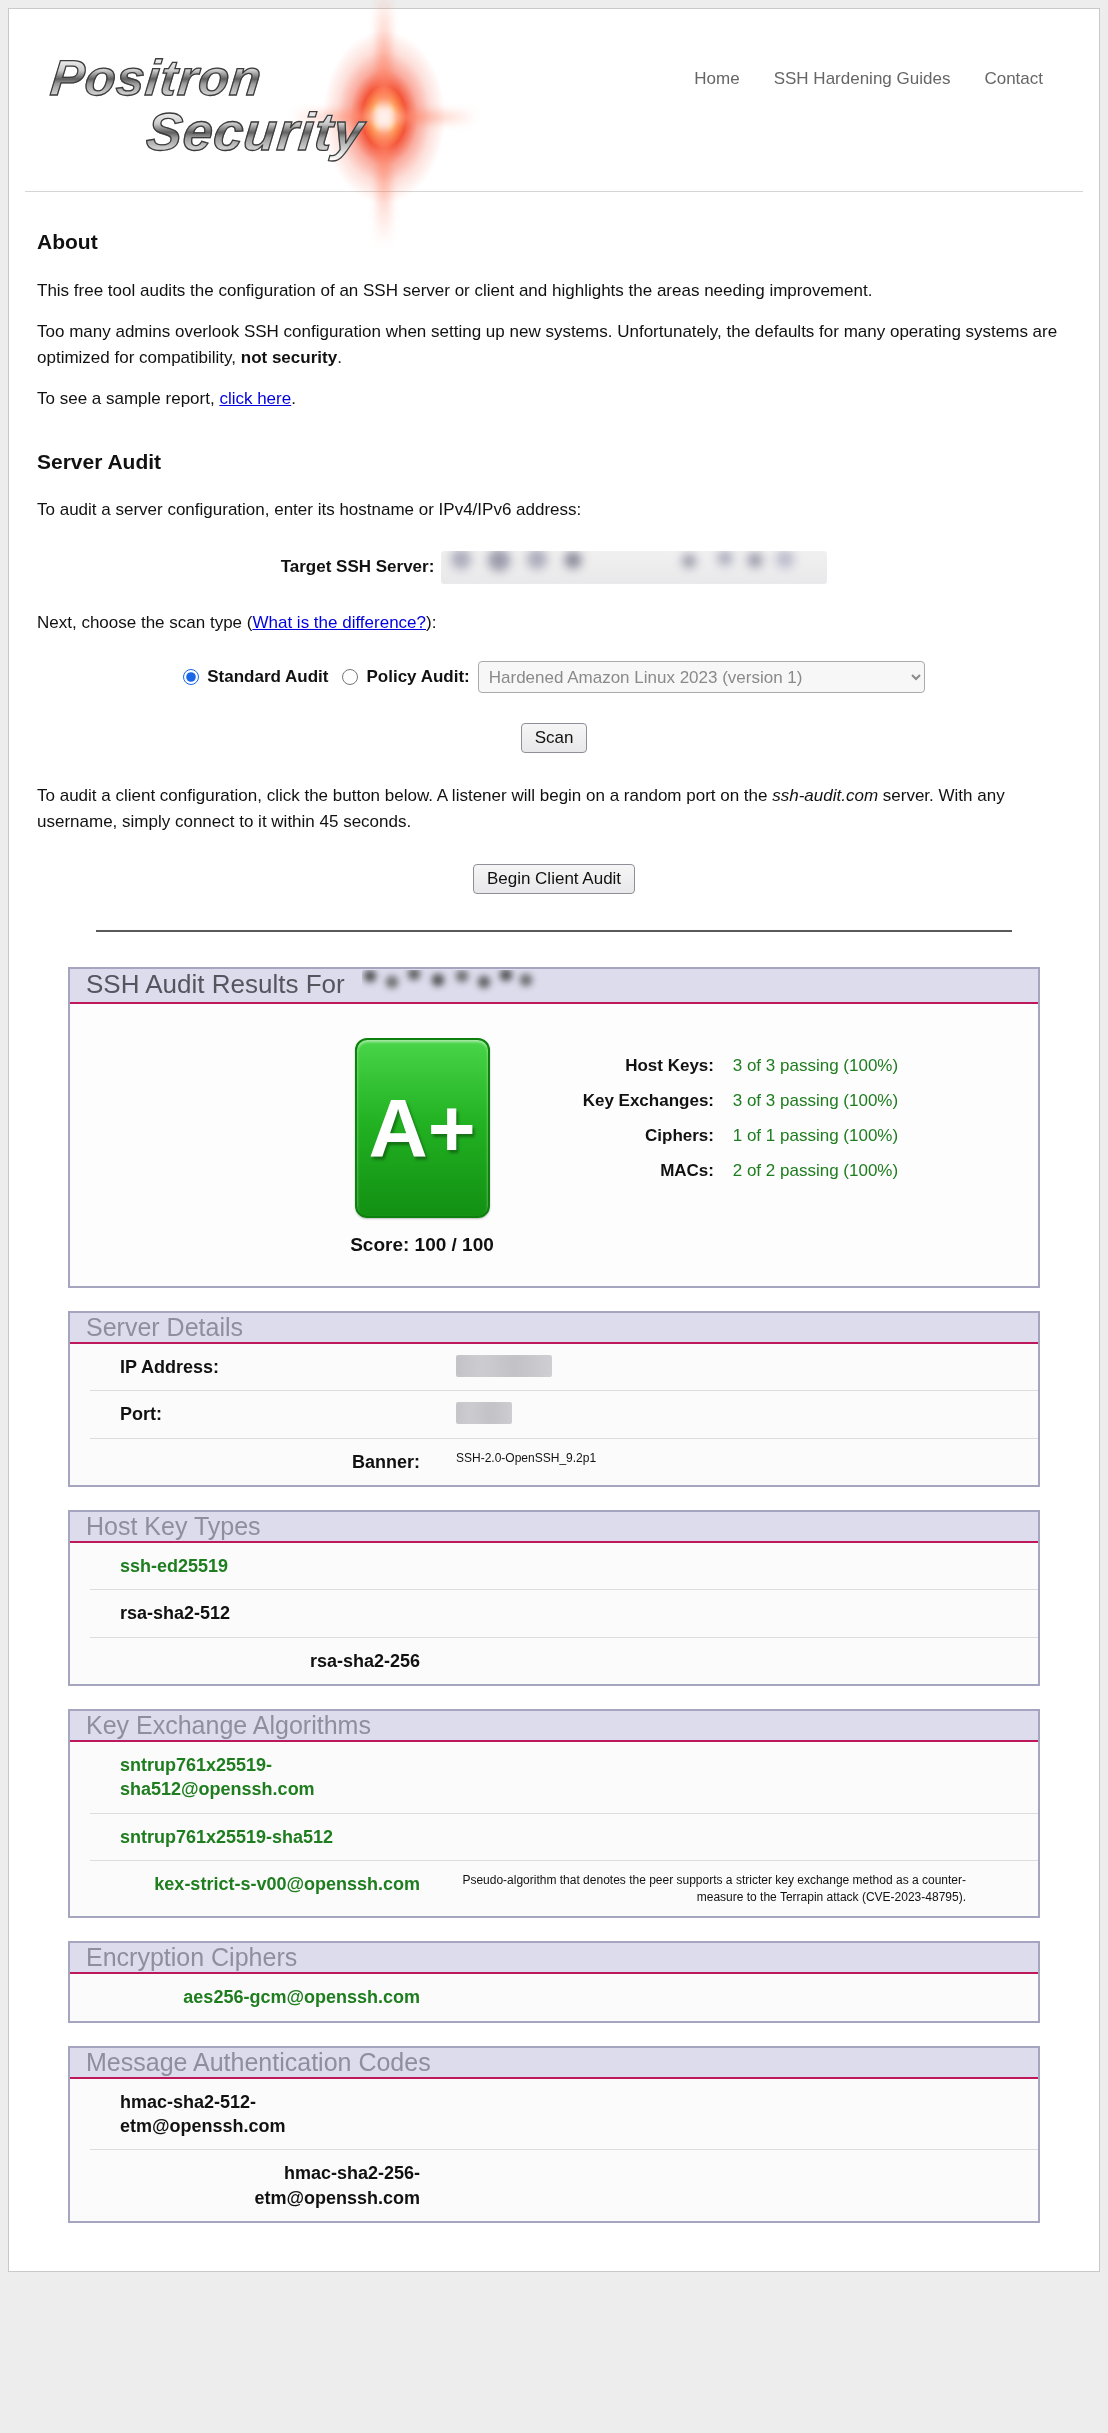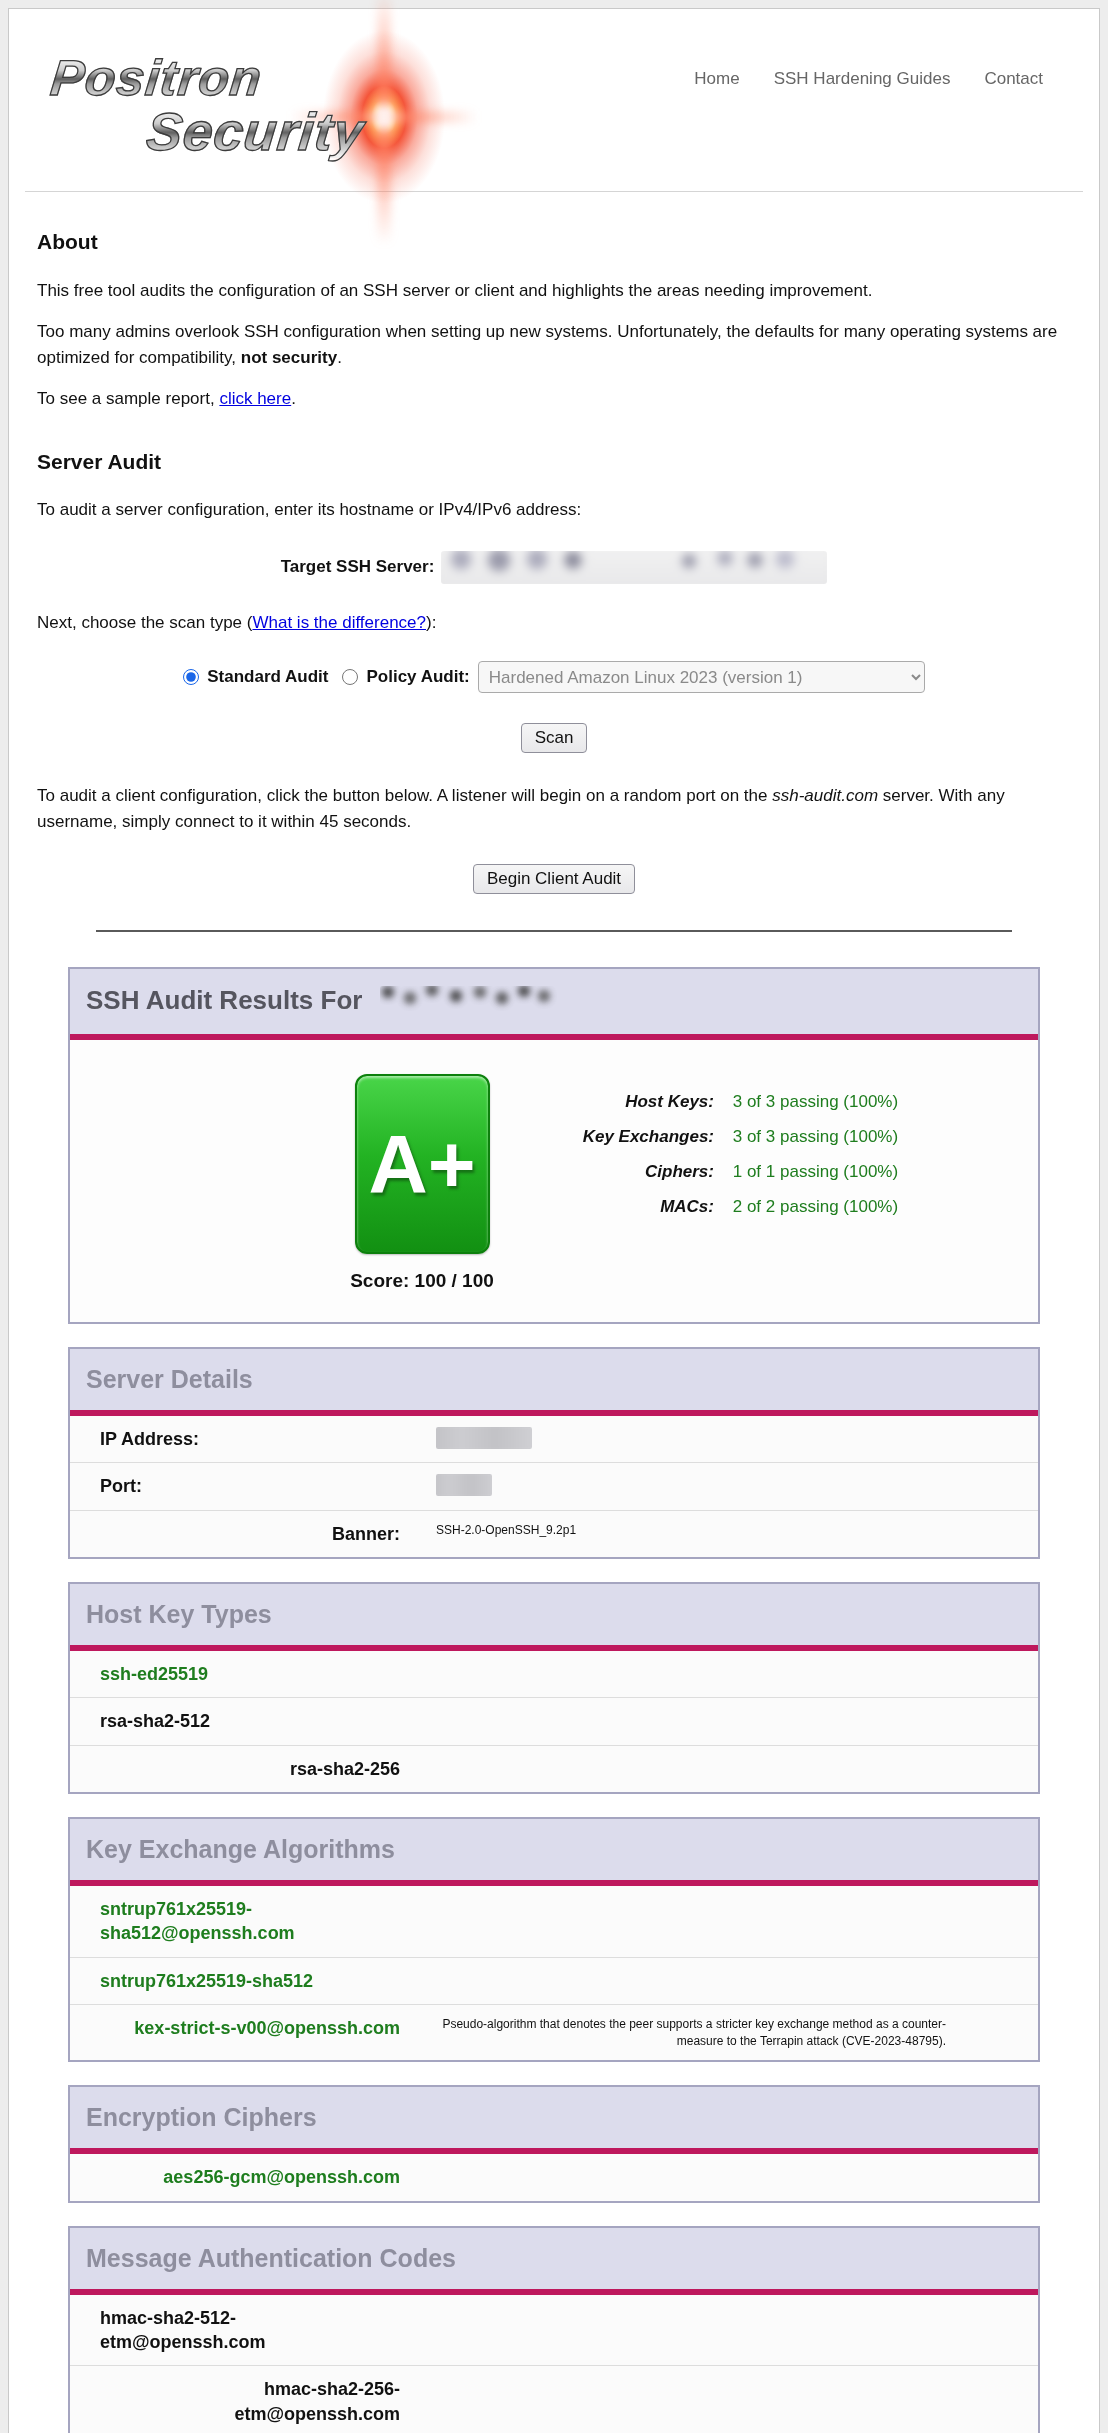--- a/index.html
+++ b/index.html
@@ -55,38 +55,38 @@
   .btn-row { text-align:center; margin:30px 0; }
   .ui-btn { font-family:"Liberation Sans", sans-serif; font-size:17px; color:#111;
     background:linear-gradient(180deg,#f6f6f6,#e8e8ea); border:1px solid #8f8f9a; border-radius:4px;
     padding:4px 13px; cursor:pointer; }
 
   .section-rule { border:none; border-top:2px solid #5a5a5a; width:84%; margin:36px auto 0 auto; }
 
   
   .panel { margin:23px 59px 0 59px; border:2px solid #a5a5c0; background:#fbfbfb; }
   .panel:first-of-type { margin-top:35px; }
-  .panel-header { background:#dcdcec; border-bottom:6px solid #be185d; padding:16px 16px; font-weight:700;
+  .panel-header { background:#dcdcec; border-bottom:2px solid #be185d; padding:0 16px; font-weight:400;
     font-size:25px; color:#8e8e9e; }
   .panel-header.results-title { font-size:26px; color:#55555f; }
 
   .results-body { display:flex; align-items:flex-start; padding:34px 20px 30px 272px; background:#fdfdfd; }
   .grade-wrap { width:160px; text-align:center; }
   .grade-badge { width:135px; height:180px; margin:0 auto; border-radius:12px;
     background:linear-gradient(180deg,#49d549 0%, #23b323 45%, #129012 100%);
     border:2px solid #0d800d; box-shadow:inset 0 2px 3px rgba(255,255,255,.55), 0 1px 2px rgba(0,0,0,.25);
     display:flex; align-items:center; justify-content:center; }
   .grade-letter { font-size:82px; font-weight:700; color:#ffffff; text-shadow:2px 3px 3px rgba(0,0,0,.35); }
   .score { margin-top:16px; font-size:19px; font-weight:700; white-space:nowrap; }
   .stats { margin-left:40px; padding-top:18px; }
   .stat-row { margin:0 0 15px 0; font-size:17px; white-space:nowrap; }
-  .stat-label { display:inline-block; width:172px; text-align:right; font-weight:700;font-style:italic; }
+  .stat-label { display:inline-block; width:172px; text-align:right; font-weight:700; }
   .stat-value { margin-left:14px; color:#1e7d1e; }
 
-  .row { display:flex; align-items:flex-start; padding:11px 20px 11px 30px; border-bottom:1px solid #dddddd; background:#fbfbfb; }
+  .row { display:flex; align-items:flex-start; padding:11px 20px 11px 30px; border-bottom:1px solid #dddddd; background:#fbfbfb;margin-left:20px; }
   .row:last-child { border-bottom:none;text-align:right; }
   .row .rkey { width:300px; flex:0 0 300px; font-weight:700; font-size:18px; line-height:1.35; overflow-wrap:break-word; }
   .row .rval { margin-left:36px; font-size:12px; line-height:1.4; max-width:510px; }
   .pass { color:#1e7d1e; }
   .neutral { color:#111111; }
 
   
   .blob { display:inline-block; vertical-align:middle; position:relative; overflow:hidden; border-radius:3px; }
   .blob::before { content:""; position:absolute; inset:-8px; filter:blur(5px); }
   .blob-input { width:386px; height:33px; }

